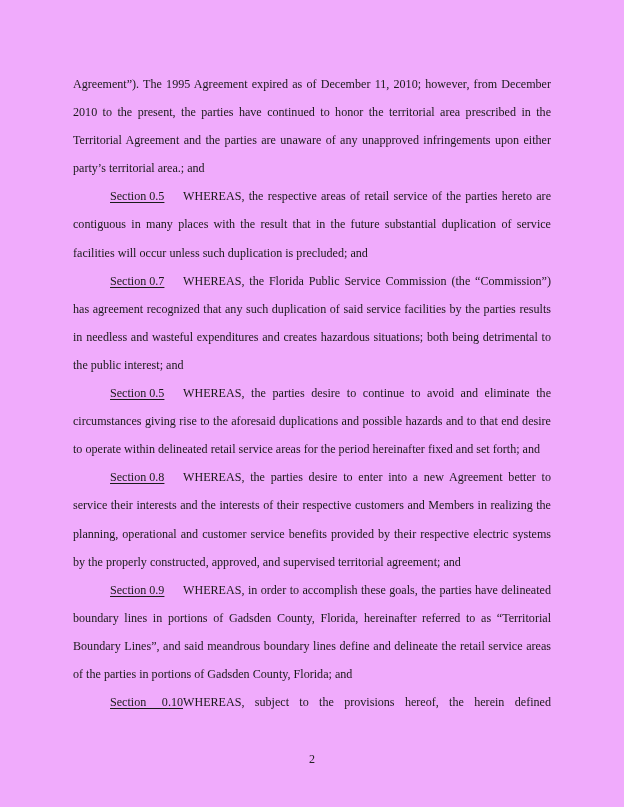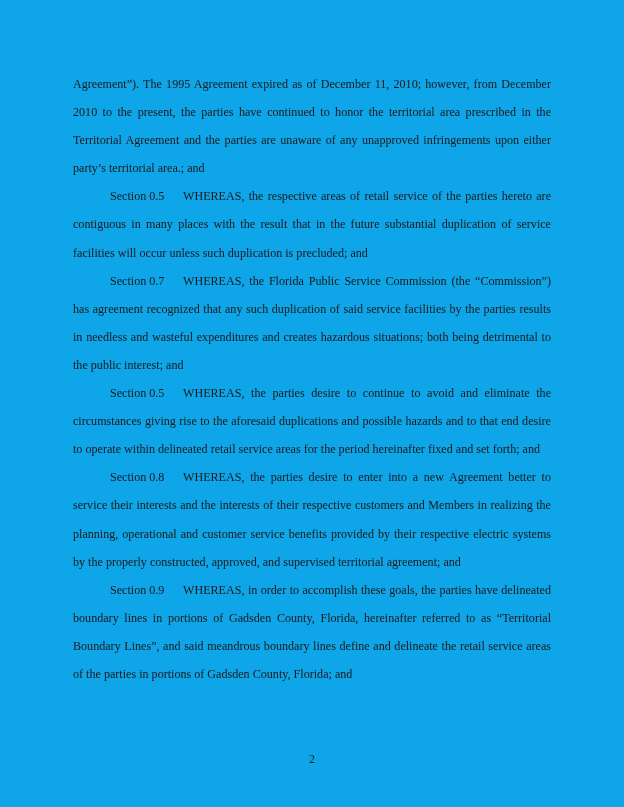--- a/index.html
+++ b/index.html
@@ -1,27 +1,27 @@
 <!DOCTYPE html>
 <html><head>
 <meta charset="utf-8">
 <style>
   html, body { margin: 0; padding: 0; background: #ffffff; }
   body { width: 624px; height: 807px; position: relative; overflow: hidden; }
   .page {
-    position: absolute; left: 0; top: 0; width: 624px; height: 807px; background: #0ea5e9;
+    position: absolute; left: 0; top: 0; width: 624px; height: 807px; background: #f0abfc;
     font-family: "Liberation Serif", "DejaVu Serif", serif; color: #1a1a1a;
   }
   .body-text {
     position: absolute; left: 73px; top: 70px; width: 478px;
     font-size: 12.1px; line-height: 28.1px; text-align: justify;
   }
   .para { margin: 0; }
   .para.indent { text-indent: 37px; }
-  .sec-label { text-underline-offset: 2px; }
+  .sec-label { text-decoration: underline; text-underline-offset: 2px; }
   .sec-label-wrap { display: inline-block; width: 73px; text-indent: 0; }
   .para.last { text-align-last: justify; }
   .page-number {
     position: absolute; left: 0; width: 624px; top: 752px; text-align: center;
     font-size: 12px; font-family: "Liberation Serif", serif; color: #222;
   }
 </style>
 </head>
 <body>
 
@@ -45,17 +45,20 @@
     </p>
 
     <p class="para indent">
       <span class="sec-label-wrap"><span class="sec-label">Section 0.8</span></span><span>WHEREAS, the parties desire to enter into a new Agreement better to service their interests and the interests of their respective customers and Members in realizing the planning, operational and customer service benefits provided by their respective electric systems by the properly constructed, approved, and supervised territorial agreement; and</span>
     </p>
 
     <p class="para indent">
       <span class="sec-label-wrap"><span class="sec-label">Section 0.9</span></span><span>WHEREAS, in order to accomplish these goals, the parties have delineated boundary lines in portions of Gadsden County, Florida, hereinafter referred to as “Territorial Boundary Lines”, and said meandrous boundary lines define and delineate the retail service areas of the parties in portions of Gadsden County, Florida; and</span>
     </p>
 
+    <p class="para indent last">
+      <span class="sec-label-wrap"><span class="sec-label">Section 0.10</span></span><span>WHEREAS, subject to the provisions hereof, the herein defined</span>
+    </p>
 
   </div>
 
   <div class="page-number">2</div>
 </div>
 
 </body></html>

